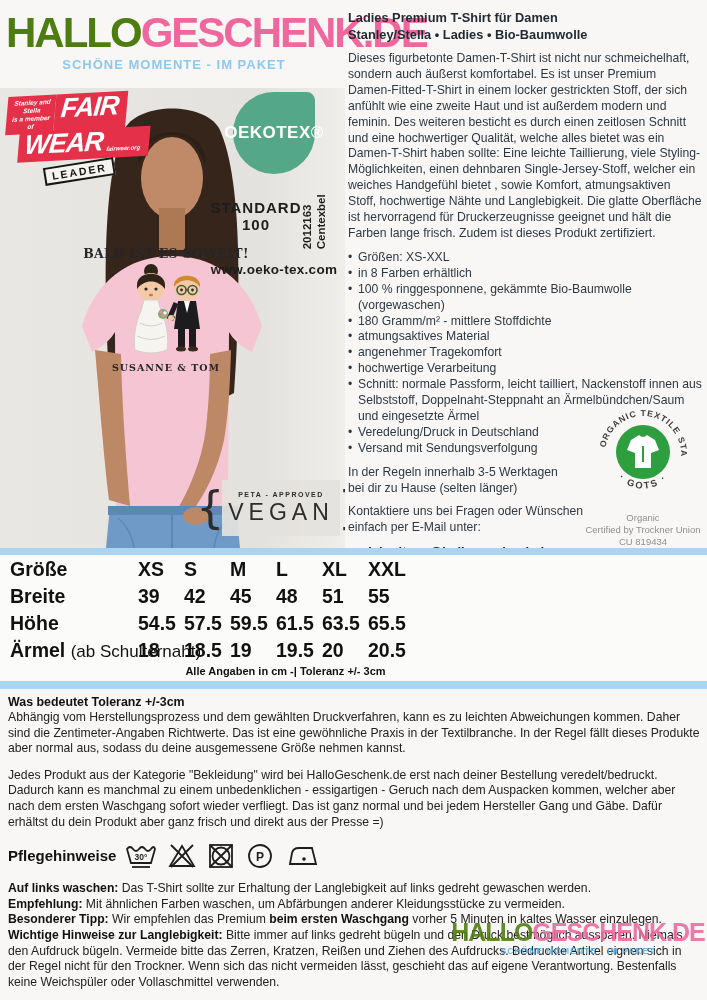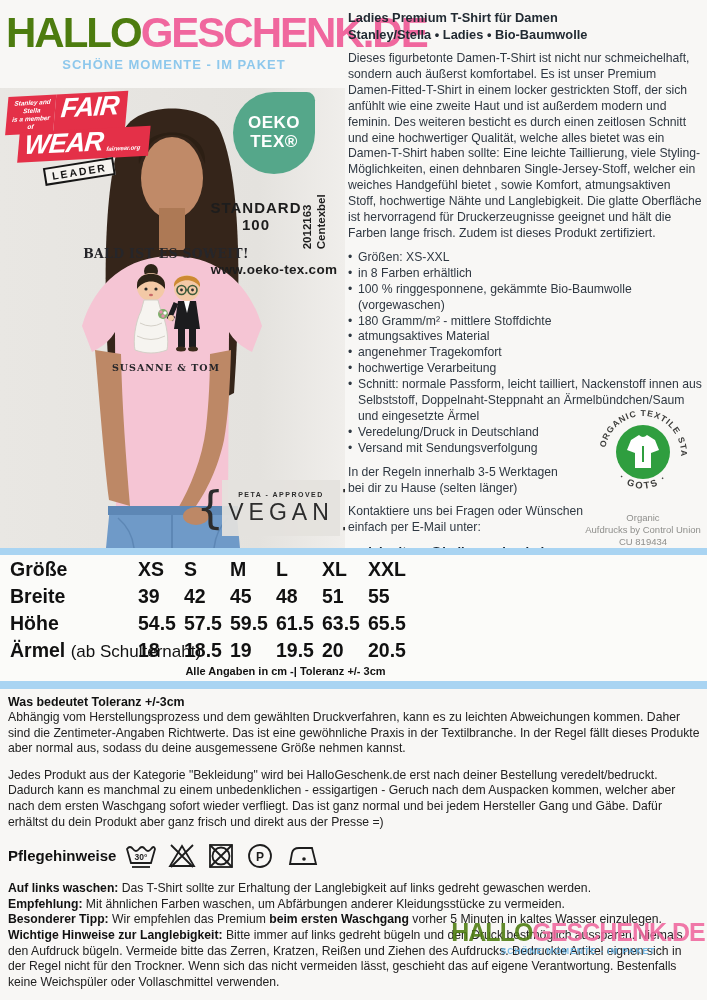--- a/index.html
+++ b/index.html
@@ -32,21 +32,21 @@
   .fw-row2{margin-top:-2px;margin-left:10px;display:flex;align-items:flex-end;background:#e43048;
            transform:skewX(-8deg);padding:0 8px 3px 6px;width:max-content;}
   .fw-url{color:#fff;font-size:6px;font-style:italic;font-weight:bold;margin-left:4px;margin-bottom:3px;}
   .fw-big2{color:#fff;font-size:27px;font-weight:bold;font-style:italic;line-height:1;letter-spacing:-1px;}
   .fw-leader{margin:3px 0 0 34px;width:max-content;background:#f5f3ef;border:2px solid #161616;color:#161616;
              font-size:10.5px;font-weight:bold;letter-spacing:2px;padding:1px 6px;transform:rotate(-6deg);}
 
   
   .oeko{position:absolute;left:204px;top:0px;width:140px;text-align:center;color:#1d1d1d;}
   .oeko-drop{width:82px;height:82px;margin:4px auto 6px auto;background:#55a78a;
-             border-radius:50% 10% 50% 50%;display:flex;flex-direction:column;align-items:center;justify-content:center;
+             border-radius:50% 10% 50% 50%;display:flex;flex-direction:row;align-items:center;justify-content:center;
              color:#fff;font-weight:bold;font-size:17px;line-height:1.1;letter-spacing:.5px;}
   .oeko-mid{display:flex;justify-content:center;align-items:center;gap:6px;}
   .oeko-standard{font-size:15px;font-weight:bold;line-height:1.15;letter-spacing:1px;}
   .oeko-cert-wrap{width:30px;height:72px;position:relative;}
   .oeko-cert-abs{position:absolute;left:-21px;top:28px;transform:rotate(-90deg);white-space:nowrap;
                  font-size:11.5px;font-weight:bold;line-height:1.2;text-align:left;}
   .oeko-url{font-size:13.5px;font-weight:bold;margin-top:10px;letter-spacing:.3px;}
 
   
   .vegan{position:absolute;left:222px;top:392px;width:118px;height:56px;background:rgba(228,226,221,.92);
@@ -285,21 +285,21 @@
       <path d="M52,44 L52,60" stroke="#2f9e3f" stroke-width="2"></path>
       <text font-size="8.6" font-weight="bold" fill="#3d3d3b" letter-spacing="1" font-family="Liberation Sans, sans-serif">
         <textPath href="#gotsTop" startOffset="50%" text-anchor="middle">GLOBAL ORGANIC TEXTILE STANDARD</textPath>
       </text>
       <text font-size="9.5" font-weight="bold" fill="#3d3d3b" letter-spacing="2" font-family="Liberation Sans, sans-serif">
         <textPath href="#gotsBottom" startOffset="50%" text-anchor="middle">· GOTS ·</textPath>
       </text>
     </svg>
     <div class="gots-caption">
       <span>Organic</span><br>
-      <span>Aufdrucks by Control Union</span><br>
+      <span>Certified by Trockner Union</span><br>
       <span>CU 819434</span>
     </div>
   </div>
 
   <div class="table-band"></div>
   <div class="divider div1"></div>
   <div class="divider div2"></div>
 
   <div class="size-table">
     <div>Größe</div>

